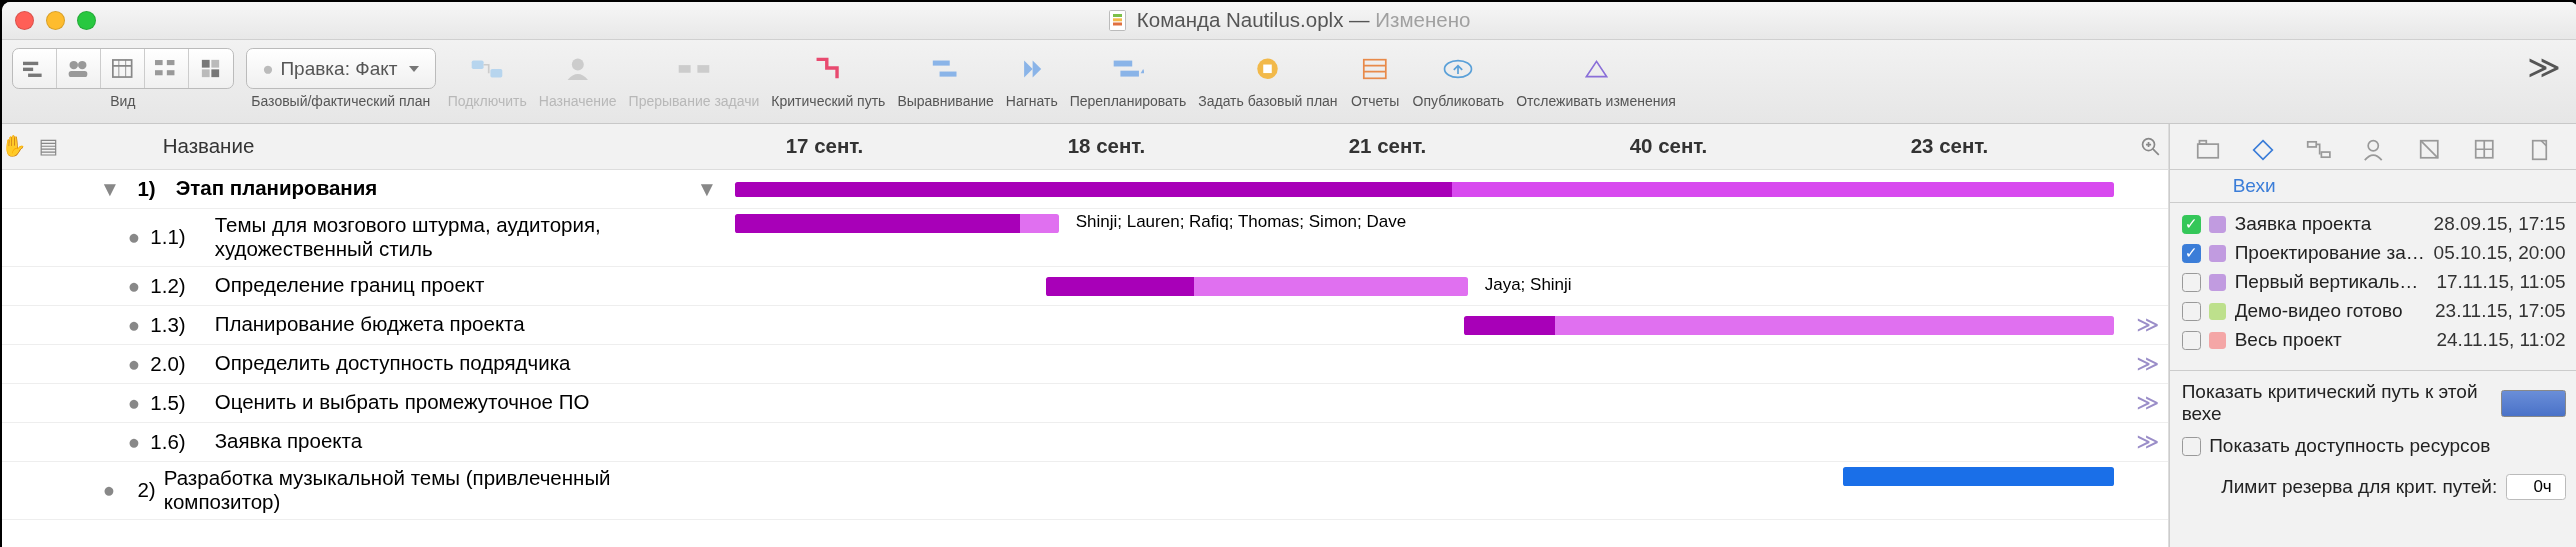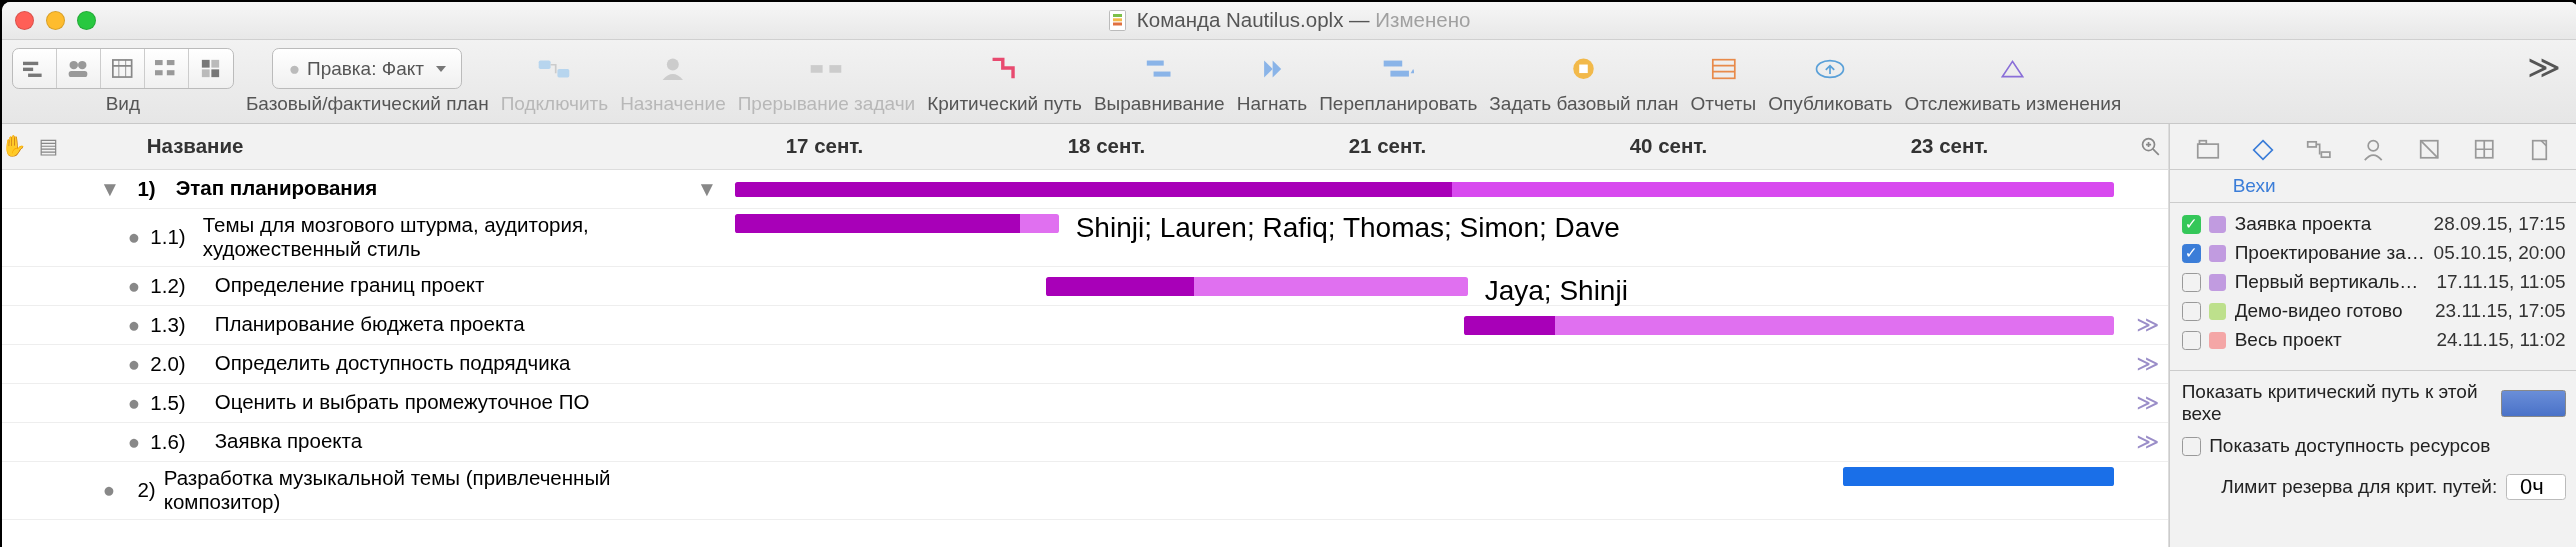--- a/index.html
+++ b/index.html
@@ -8,66 +8,66 @@
 .titlebar { height: 38px; background: linear-gradient(#f6f6f6,#e8e8e8); display:flex; align-items:center; padding: 0 13.6px; position:relative; border-bottom:0.9px solid #d0d0d0;}
 .traffic { display:flex; gap:12px;}
 .tl { width:19px; height:19px; border-radius:50%; border:0.9px solid rgba(0,0,0,.15);}
 .tl.r{background:#ff5f57}.tl.y{background:#febc2e}.tl.g{background:#28c840}
 .title { position:absolute; left:0; right:0; text-align:center; font-size:20.5px; color:#555; pointer-events:none;}
 .title .dim{color:#a0a0a0}
 .title .doc-icon{display:inline-block;width:17px;height:20.5px;background:#fff;border:0.9px solid #bbb;border-radius:1.7px;vertical-align:-3.4px;margin-right:5.1px;position:relative}
 .title .doc-icon::after{content:"";position:absolute;left:2.6px;top:3.4px;right:2.6px;height:2.6px;background:#7cc04a;box-shadow:0 4.3px 0 #f2b94a,0 8.5px 0 #e07040}
 .toolbar { height: 84px; background: linear-gradient(#f2f2f2,#e6e6e6); border-bottom:0.9px solid #c8c8c8; display:flex; align-items:flex-start; padding:8.5px 10.2px 0 10.2px; gap:12px; font-size:19px;}
 .tb-group{display:flex;flex-direction:column;align-items:center;gap:3.4px}
-.tb-label{color:#555;font-size:19px;white-space:nowrap}
+.tb-label{color:#555;font-size:14px;white-space:nowrap}
 .tb-label.dis{color:#b8b8b8}
 .seg{display:flex;background:linear-gradient(#fff,#f0f0f0);border:0.9px solid #bbb;border-radius:6.8px;height:41px;align-items:center;overflow:hidden;}
 .seg .btn{width:44px;height:100%;display:flex;align-items:center;justify-content:center;border-right:0.9px solid #ccc;color:#666}
 .seg .btn:last-child{border-right:none}
 .pill{background:linear-gradient(#fff,#f0f0f0);border:0.9px solid #bbb;border-radius:6.8px;height:41px;display:flex;align-items:center;padding:0 15.3px;color:#555;white-space:nowrap;gap:6.8px}
 .caret{width:0;height:0;border-left:5.1px solid transparent;border-right:5.1px solid transparent;border-top:6.8px solid #777;margin-left:5.1px}
 .tb-icon{display:flex;align-items:center;justify-content:center;width:51px;height:41px}
 .overflow{margin-left:auto;font-size:32px;color:#555;padding-right:6.8px}
 .content{flex:1;display:flex;background:#fff;min-height:0}
 .left{flex:1;display:flex;flex-direction:column;border-right:0.9px solid #ddd;min-width:0}
 .right{width:409px;background:#f2f2f2;display:flex;flex-direction:column;border-left:0.9px solid #ccc}
 .hdr{height:46px;background:#f2f2f2;border-bottom:0.9px solid #ddd;display:flex;align-items:center;font-size:20.5px;color:#333;position:relative}
 .hdr .hcol{position:absolute;left:0;width:25.6px;text-align:center;color:#888}
 .hdr .hcol2{position:absolute;left:34px;width:25.6px;text-align:center;color:#888}
-.hdr .name{position:absolute;left:145px;font-weight:700}
+.hdr .name{position:absolute;left:161px;font-weight:400}
 .hdr .date{position:absolute;font-weight:600}
 .hdr .mag{position:absolute;right:6.8px;color:#888}
 .grid{background:#fff;position:relative;flex:1}
 .row{height:39px;border-bottom:0.9px solid #eee;position:relative;font-size:20.5px;display:flex;align-items:center}
 .row.tall{height:58px}
 .row .bullet{position:absolute;color:#888}
 .row .num{position:absolute;text-align:right}
 .row .task{position:absolute;left:213px;right:auto;line-height:1.2}
 .row .disc{position:absolute;color:#888}
 .row .arrow{position:absolute;right:8.5px;color:#9a8dc8;font-size:22px}
 .bar{position:absolute;height:19px;top:10.2px;border-radius:2.6px}
 .bar.blue{background:#1a6fe8}
-.bar-label{position:absolute;font-size:28px;white-space:nowrap;top:8.5px}
+.bar-label{position:absolute;font-size:17px;white-space:nowrap;top:8.5px}
 .inspector-tabs{height:46px;border-bottom:0.9px solid #ccc;display:flex;align-items:flex-end;justify-content:space-around;padding:0 10.2px;background:#f2f2f2}
 .inspector-tabs .itab{width:38px;height:38px;display:flex;align-items:center;justify-content:center;color:#888;border-radius:3.4px}
 .inspector-tabs .itab.active{color:#3b7dd8}
 .ins-title{color:#3b7dd8;font-size:19px;padding:5.1px 0 5.1px 63px;border-bottom:0.9px solid #ccc;background:#f2f2f2}
 .milestones{padding:6.8px 12px 10.2px 12px;background:#f2f2f2}
 .ms{display:flex;align-items:center;gap:8.5px;font-size:19px;color:#222;height:29px}
 .ms .chk{width:19px;height:19px;border:0.9px solid #999;border-radius:3.4px;display:flex;align-items:center;justify-content:center;font-size:15.3px}
 .ms .chk.on{background:#34c759;border-color:#34c759;color:#fff}
 .ms .chk.blue{background:#3b7dd8;border-color:#3b7dd8;color:#fff}
 .ms .cc{width:17px;height:17px;border-radius:3.4px}
 .ms .lbl{flex:1;white-space:nowrap;overflow:hidden;text-overflow:ellipsis}
 .ms .dt{color:#333;white-space:nowrap}
 .ins-sep{height:0.9px;background:#ccc;margin:5.1px 0}
 .ins-row{display:flex;align-items:center;gap:8.5px;font-size:19px;color:#222;padding:5.1px 12px;background:#f2f2f2}
 .ins-row .grow{flex:1}
 .well{width:65px;height:27px;background:linear-gradient(#6a8ed8,#4a72c8);border:0.9px solid #888;border-radius:2.6px}
-.ins-row input{width:60px;height:25.6px;font-size:22px;text-align:right;padding-right:21px;border:0.9px solid #bbb;border-radius:3.4px}
+.ins-row input{width:60px;height:25.6px;font-size:17px;text-align:right;padding-right:13px;border:0.9px solid #bbb;border-radius:3.4px}
 svg{display:block}
 </style>
 </head>
 <body>
 
 <div class="window">
   <div class="titlebar">
     <div class="traffic">
       <div class="tl r"></div>
       <div class="tl y"></div>
@@ -263,21 +263,21 @@
           <span class="disc" style="left:98px">▼</span>
           <span class="num" style="left:111px;width:43px">1)</span>
           <span class="task" style="left:174px">Этап планирования</span>
           <span class="disc" style="left:695px">▼</span>
           <div class="bar" style="left:733px;width:1379px;background:linear-gradient(90deg,#a800b8 0%,#a800b8 52%,#d84aef 52%,#d84aef 100%);height:15.3px;top:12px"></div>
         </div>
 
         <div class="row tall">
           <span class="bullet" style="left:126px">●</span>
           <span class="num" style="left:133px;width:51px">1.1)</span>
-          <span class="task" style="left:201px;width:460px">Темы для мозгового штурма, аудитория, художественный стиль</span>
+          <span class="task" style="left:213px;width:460px">Темы для мозгового штурма, аудитория, художественный стиль</span>
           <div class="bar" style="left:733px;width:324px;background:linear-gradient(90deg,#a800b8 0%,#a800b8 88%,#e070f0 88%);top:5.1px"></div>
           <span class="bar-label" style="left:1074px;top:3.4px">Shinji; Lauren; Rafiq; Thomas; Simon; Dave</span>
         </div>
 
         <div class="row">
           <span class="bullet" style="left:126px">●</span>
           <span class="num" style="left:133px;width:51px">1.2)</span>
           <span class="task">Определение границ проект</span>
           <div class="bar" style="left:1044px;width:422px;background:linear-gradient(90deg,#a800b8 0%,#a800b8 35%,#e070f0 35%)"></div>
           <span class="bar-label" style="left:1483px">Jaya; Shinji</span>

